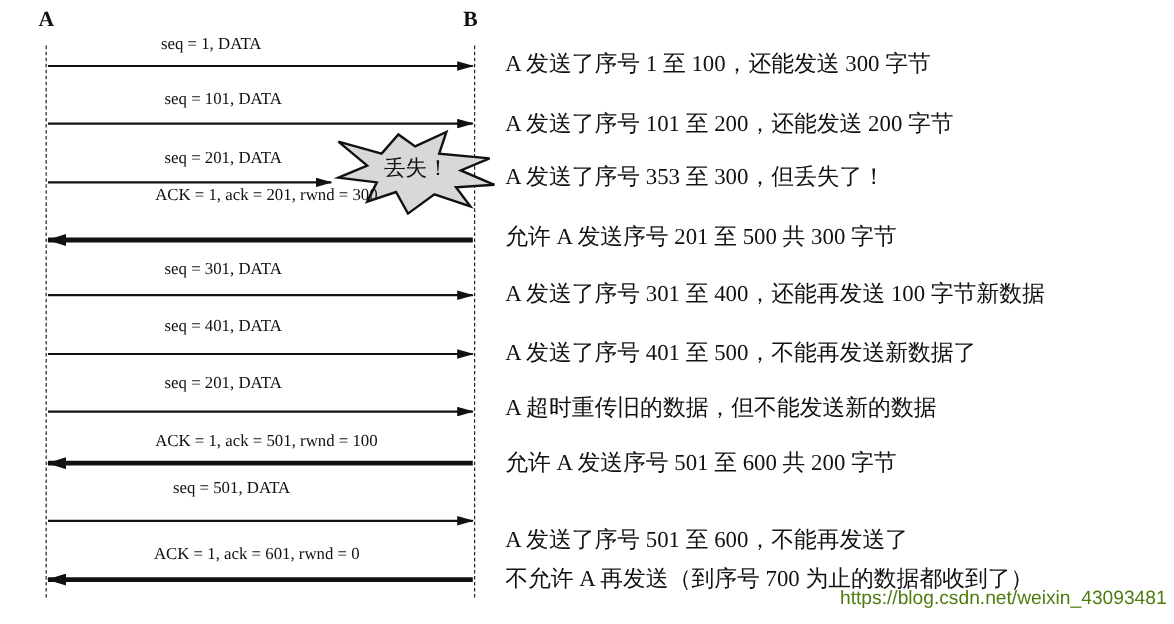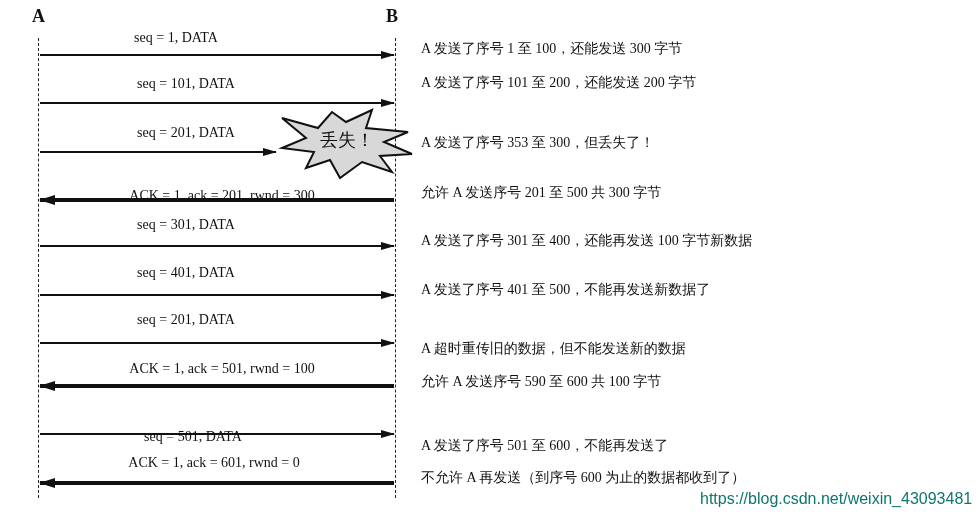--- a/index.html
+++ b/index.html
@@ -2,24 +2,24 @@
 <html><head>
 <meta charset="utf-8">
 <style>
   html, body { margin: 0; padding: 0; background: #ffffff; }
   body { width: 978px; height: 520px; position: relative; overflow: hidden;
          font-family: "Liberation Serif", "DejaVu Serif", serif; color: #111; }
   .host { position: absolute; top: 6px; font-size: 18px; font-weight: bold; }
   .lifeline { position: absolute; top: 38px; height: 460px; width: 0;
               border-left: 1.6px dashed #222; }
   .arrow-label { position: absolute; font-size: 14px; white-space: nowrap; transform: translateX(-50%); }
-  .note { position: absolute; left: 421px; font-size: 14px; white-space: nowrap; }
+  .note { position: absolute; left: 421px; font-size: 19px; white-space: nowrap; }
   svg.arrows { position: absolute; left: 0; top: 0; }
   .watermark { position: absolute; left: 700px; top: 490px; font-family: "Liberation Sans", sans-serif;
-               font-size: 16px; color: #0f766e; white-space: nowrap; }
+               font-size: 16px; color: #4d7c0f; white-space: nowrap; }
   .burst-text { position: absolute; font-size: 18px; font-family: "DejaVu Sans", sans-serif; text-align: center; }
 </style>
 </head>
 <body>
 
 <div class="host" style="left:32px;">A</div>
 <div class="host" style="left:386px;">B</div>
 
 <div class="lifeline" style="left:38px;"></div>
 <div class="lifeline" style="left:395px;"></div>
@@ -45,32 +45,32 @@
   <line x1="394" y1="483" x2="40" y2="483" stroke="#111" stroke-width="4" marker-end="url(#hl)"></line>
 
   <polygon fill="#d8d8d8" stroke="#111" stroke-width="2" points="282,118 318,128 332,112 346,122 372,110 366,128 408,132 384,142 412,154 380,156 392,172 362,162 340,178 330,160 306,168 314,152 282,148 306,138"></polygon>
 </svg>
 
 <div class="burst-text" style="left:320px; top:128px;">丢失！</div>
 
 <div class="arrow-label" style="left:176px; top:30px;">seq = 1, DATA</div>
 <div class="arrow-label" style="left:186px; top:76px;">seq = 101, DATA</div>
 <div class="arrow-label" style="left:186px; top:125px;">seq = 201, DATA</div>
-<div class="arrow-label" style="left:222px; top:188px;">ACK = 1, ack = 201, rwnd = 300</div>
+<div class="arrow-label" style="left:222px; top:156px;">ACK = 1, ack = 201, rwnd = 300</div>
 <div class="arrow-label" style="left:186px; top:217px;">seq = 301, DATA</div>
 <div class="arrow-label" style="left:186px; top:265px;">seq = 401, DATA</div>
 <div class="arrow-label" style="left:186px; top:312px;">seq = 201, DATA</div>
 <div class="arrow-label" style="left:222px; top:361px;text-align:center;">ACK = 1, ack = 501, rwnd = 100</div>
-<div class="arrow-label" style="left:193px; top:429px;">seq = 501, DATA</div>
+<div class="arrow-label" style="left:193px; top:400px;">seq = 501, DATA</div>
 <div class="arrow-label" style="left:214px; top:455px;">ACK = 1, ack = 601, rwnd = 0</div>
 
 <div class="note" style="top:40px;">A 发送了序号 1 至 100，还能发送 300 字节</div>
-<div class="note" style="top:74px;">A 发送了序号 101 至 200，还能发送 200 字节</div>
+<div class="note" style="top:90px;">A 发送了序号 101 至 200，还能发送 200 字节</div>
 <div class="note" style="top:134px;">A 发送了序号 353 至 300，但丢失了！</div>
 <div class="note" style="top:184px;">允许 A 发送序号 201 至 500  共 300 字节</div>
 <div class="note" style="top:232px;">A 发送了序号 301 至 400，还能再发送 100 字节新数据</div>
 <div class="note" style="top:281px;text-align:right;">A 发送了序号 401 至 500，不能再发送新数据了</div>
-<div class="note" style="top:340px;text-align:right;">A 超时重传旧的数据，但不能发送新的数据</div>
-<div class="note" style="top:373px;">允许 A 发送序号 590 至 600 共 100 字节</div>
+<div class="note" style="top:327px;text-align:right;">A 超时重传旧的数据，但不能发送新的数据</div>
+<div class="note" style="top:373px;">允许 A 发送序号 501 至 600 共 200 字节</div>
 <div class="note" style="top:437px;">A 发送了序号 501 至 600，不能再发送了</div>
-<div class="note" style="top:469px;">不允许 A 再发送（到序号 600 为止的数据都收到了）</div>
+<div class="note" style="top:469px;">不允许 A 再发送（到序号 700 为止的数据都收到了）</div>
 
 <div class="watermark">https://blog.csdn.net/weixin_43093481</div>
 
 </body></html>

